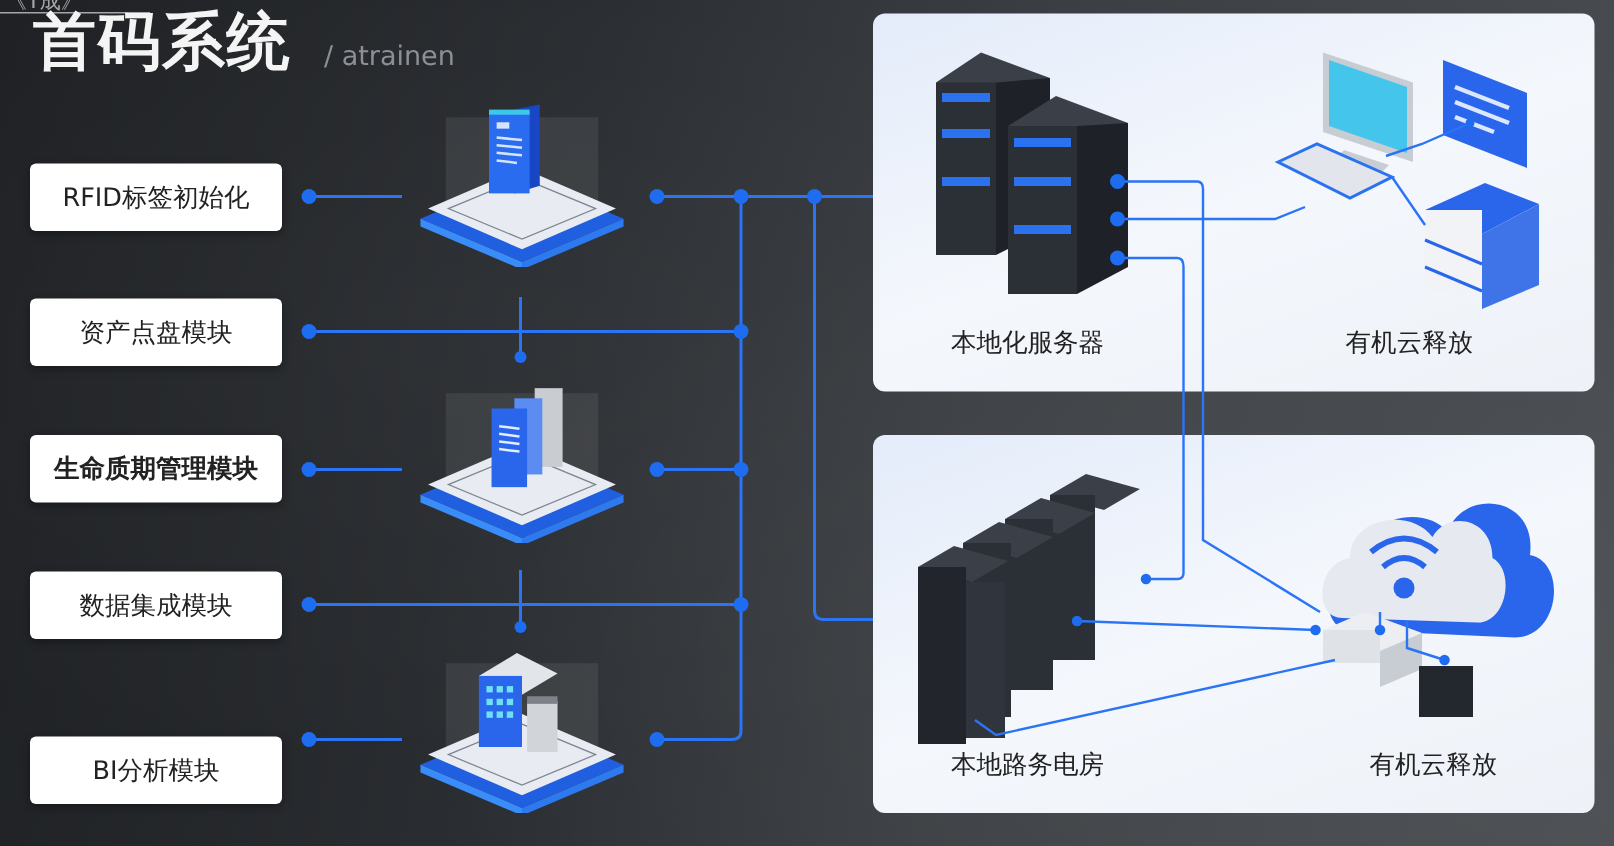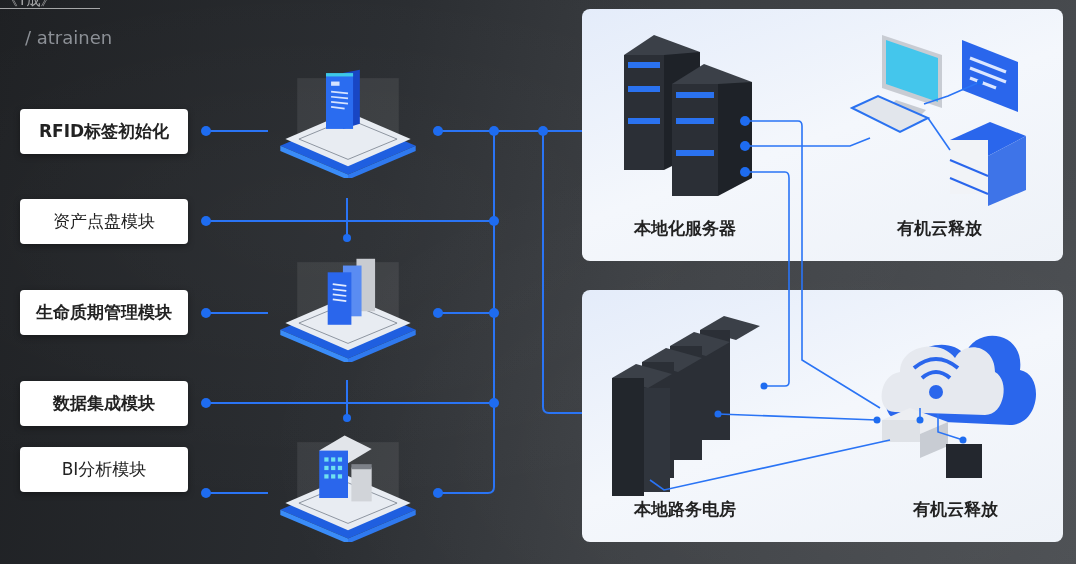--- a/index.html
+++ b/index.html
@@ -12,21 +12,21 @@
   .bg-noise {
     position: absolute; inset: 0;
     background:
       radial-gradient(ellipse at 30% 40%, rgba(255,255,255,0.03), transparent 60%),
       radial-gradient(ellipse at 80% 80%, rgba(255,255,255,0.05), transparent 50%);
   }
   .title-wrap { position: absolute; left: 22px; top: 0; height: 52px; display: flex; align-items: flex-end; }
   .title {
     font-size: 42px; font-weight: bold; color: #f4f4f4; letter-spacing: 1px; line-height: 48px;
   }
-  .subtitle { font-size: 18px; color: #8c9096; margin-left: 3px; margin-bottom: 4px; }
+  .subtitle { font-size: 18px; color: #8c9096; margin-left: 22px; margin-bottom: 4px; }
   .title-rule { position: absolute; left: 0; top: 8px; width: 100px; height: 1px; background: rgba(255,255,255,0.6); }
   .title-ghost { position: absolute; left: 4px; top: -8px; font-size: 14px; color: rgba(255,255,255,0.6); }
 
   .module {
     position: absolute; left: 20px; width: 168px; height: 45px;
     background: #ffffff; border-radius: 4px;
     display: flex; align-items: center; justify-content: center;
     font-size: 17px; color: #222; cursor: pointer;
     box-shadow: 0 2px 6px rgba(0,0,0,0.35);
   }
@@ -35,31 +35,32 @@
 
   .platform { position: absolute; width: 164px; height: 110px; }
 
   .panel {
     position: absolute; left: 582px; width: 481px;
     background: linear-gradient(160deg, #e4ecfa 0%, #f4f7fc 50%, #eef2f8 100%);
     border-radius: 8px;
   }
   .panel-top { top: 9px; height: 252px; }
   .panel-bottom { top: 290px; height: 252px; }
-  .panel-label { position: absolute; font-size: 17px; color: #222; font-weight: bold; }
+  .panel-label { position: absolute; font-size: 17px; color: #222; }
   svg.over { position: absolute; inset: 0; width: 1076px; height: 564px; pointer-events: none; }
 </style>
 </head>
 <body>
 
 <div class="bg-noise"></div>
 
 <div class="title-rule"></div>
 <div class="title-ghost">《T成》</div>
 <div class="title-wrap">
+  <span class="title">首码系统</span>
   <span class="subtitle">/ atrainen</span>
 </div>
 
 <div class="panel panel-top">
   <span class="panel-label" style="left:52px; top:208px;">本地化服务器</span>
   <span class="panel-label" style="left:315px; top:208px;">有机云释放</span>
 </div>
 <div class="panel panel-bottom">
   <span class="panel-label" style="left:52px; top:208px;text-align:right;">本地路务电房</span>
   <span class="panel-label" style="left:331px; top:208px;">有机云释放</span>
@@ -94,25 +95,25 @@
     <circle cx="494" cy="221" r="5"></circle>
     <circle cx="438" cy="313" r="5"></circle>
     <circle cx="494" cy="313" r="5"></circle>
     <circle cx="494" cy="403" r="5"></circle>
     <circle cx="438" cy="493" r="5"></circle>
     <circle cx="347" cy="238" r="4"></circle>
     <circle cx="347" cy="418" r="4"></circle>
   </g>
 </svg>
 
-<div class="module" style="top:109px;font-weight:bold;">RFID标签初始化</div>
+<div class="module" style="top:109px;">RFID标签初始化</div>
 <div class="module" style="top:199px;text-align:center;">资产点盘模块</div>
 <div class="module" style="top:290px;font-weight:bold;">生命质期管理模块</div>
-<div class="module" style="top:381px;font-weight:bold;">数据集成模块</div>
-<div class="module" style="top:447px;">BI分析模块</div>
+<div class="module" style="top:381px;">数据集成模块</div>
+<div class="module" style="top:491px;">BI分析模块</div>
 
 <svg class="platform" style="left:266px; top:68px;" viewBox="0 0 164 130">
   <rect x="22" y="12" width="120" height="70" fill="rgba(255,255,255,0.08)"></rect>
   <polygon points="82,58 162,92 82,126 2,92" fill="#1f5fe0"></polygon>
   <polygon points="82,52 156,84 82,116 8,84" fill="#e8ecf2"></polygon>
   <polygon points="82,60 140,84 82,108 24,84" fill="none" stroke="#7d8591" stroke-width="1"></polygon>
   <polygon points="2,92 82,126 82,132 2,98" fill="#3a8cf8"></polygon>
   <polygon points="162,92 82,126 82,132 162,98" fill="#2f79ef"></polygon>
   <g>
     <polygon points="76,6 96,2 96,66 76,72" fill="#1846c4"></polygon>

